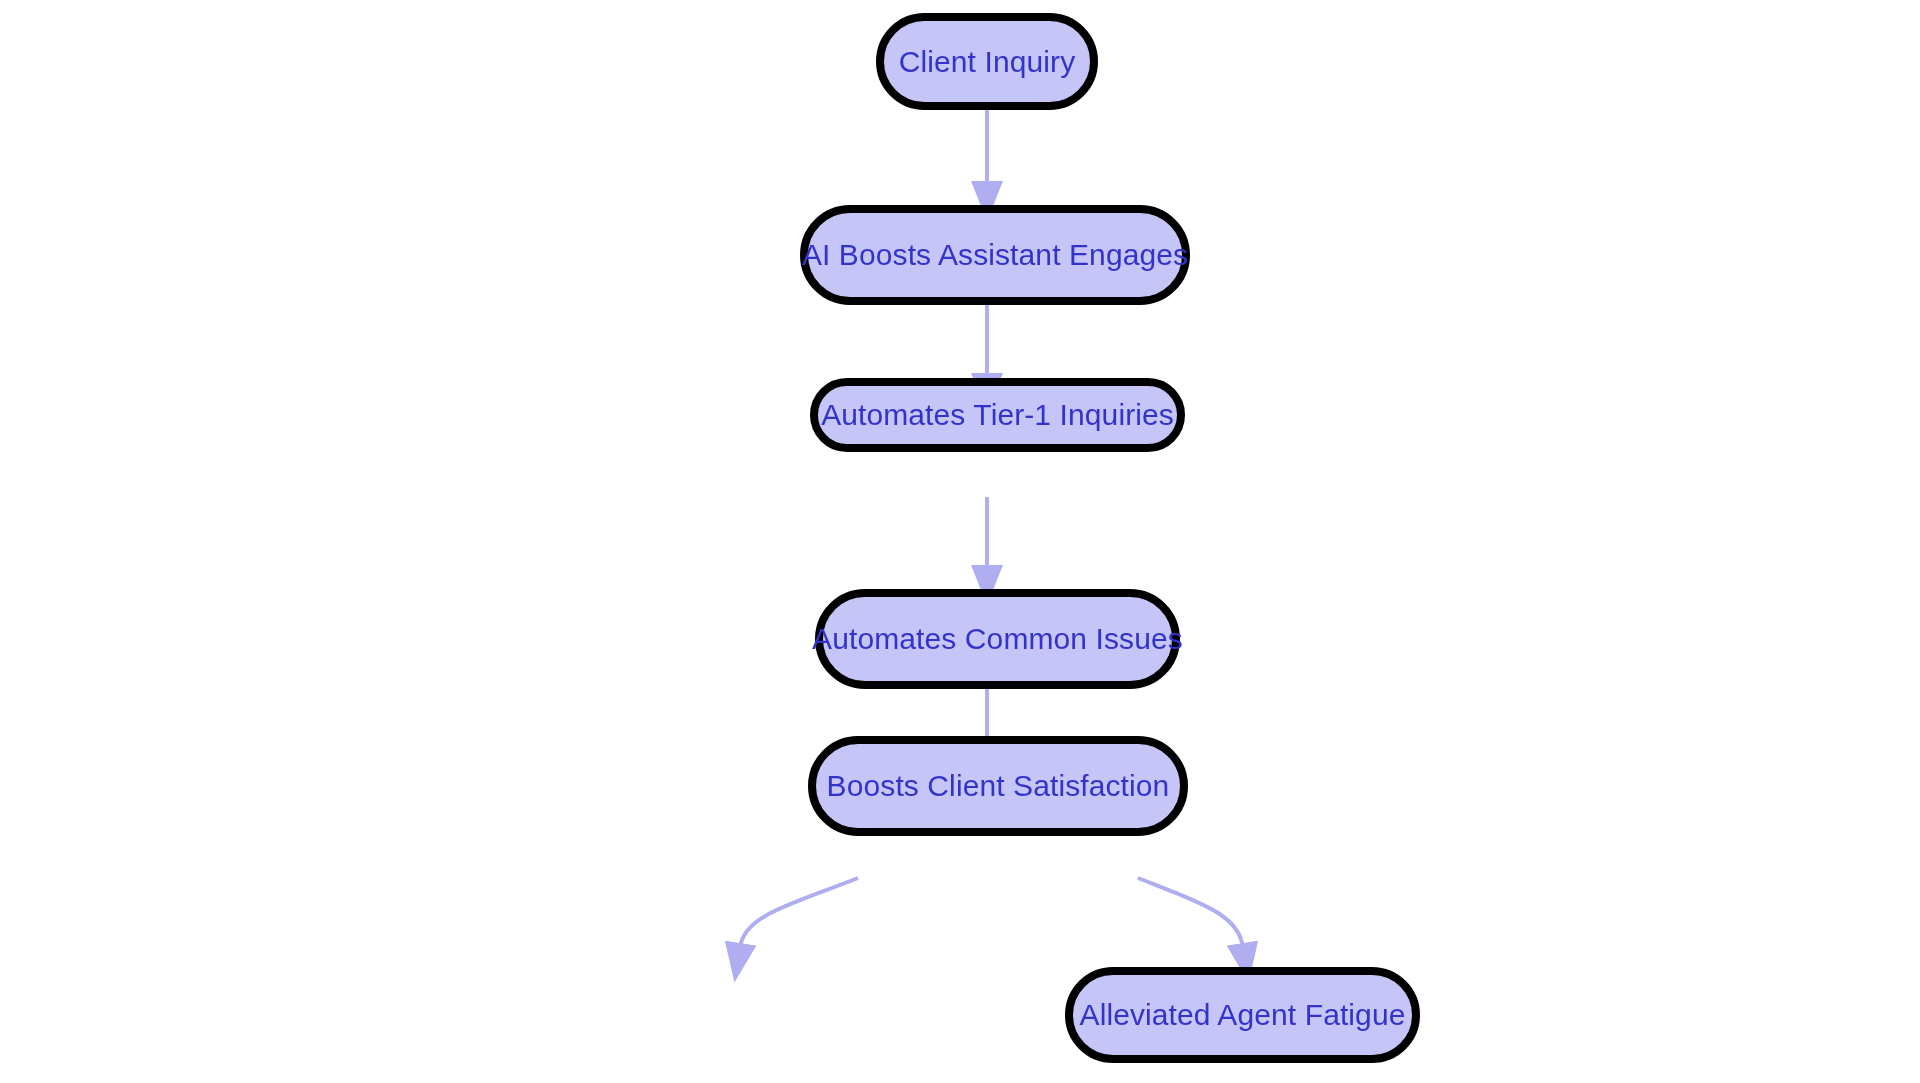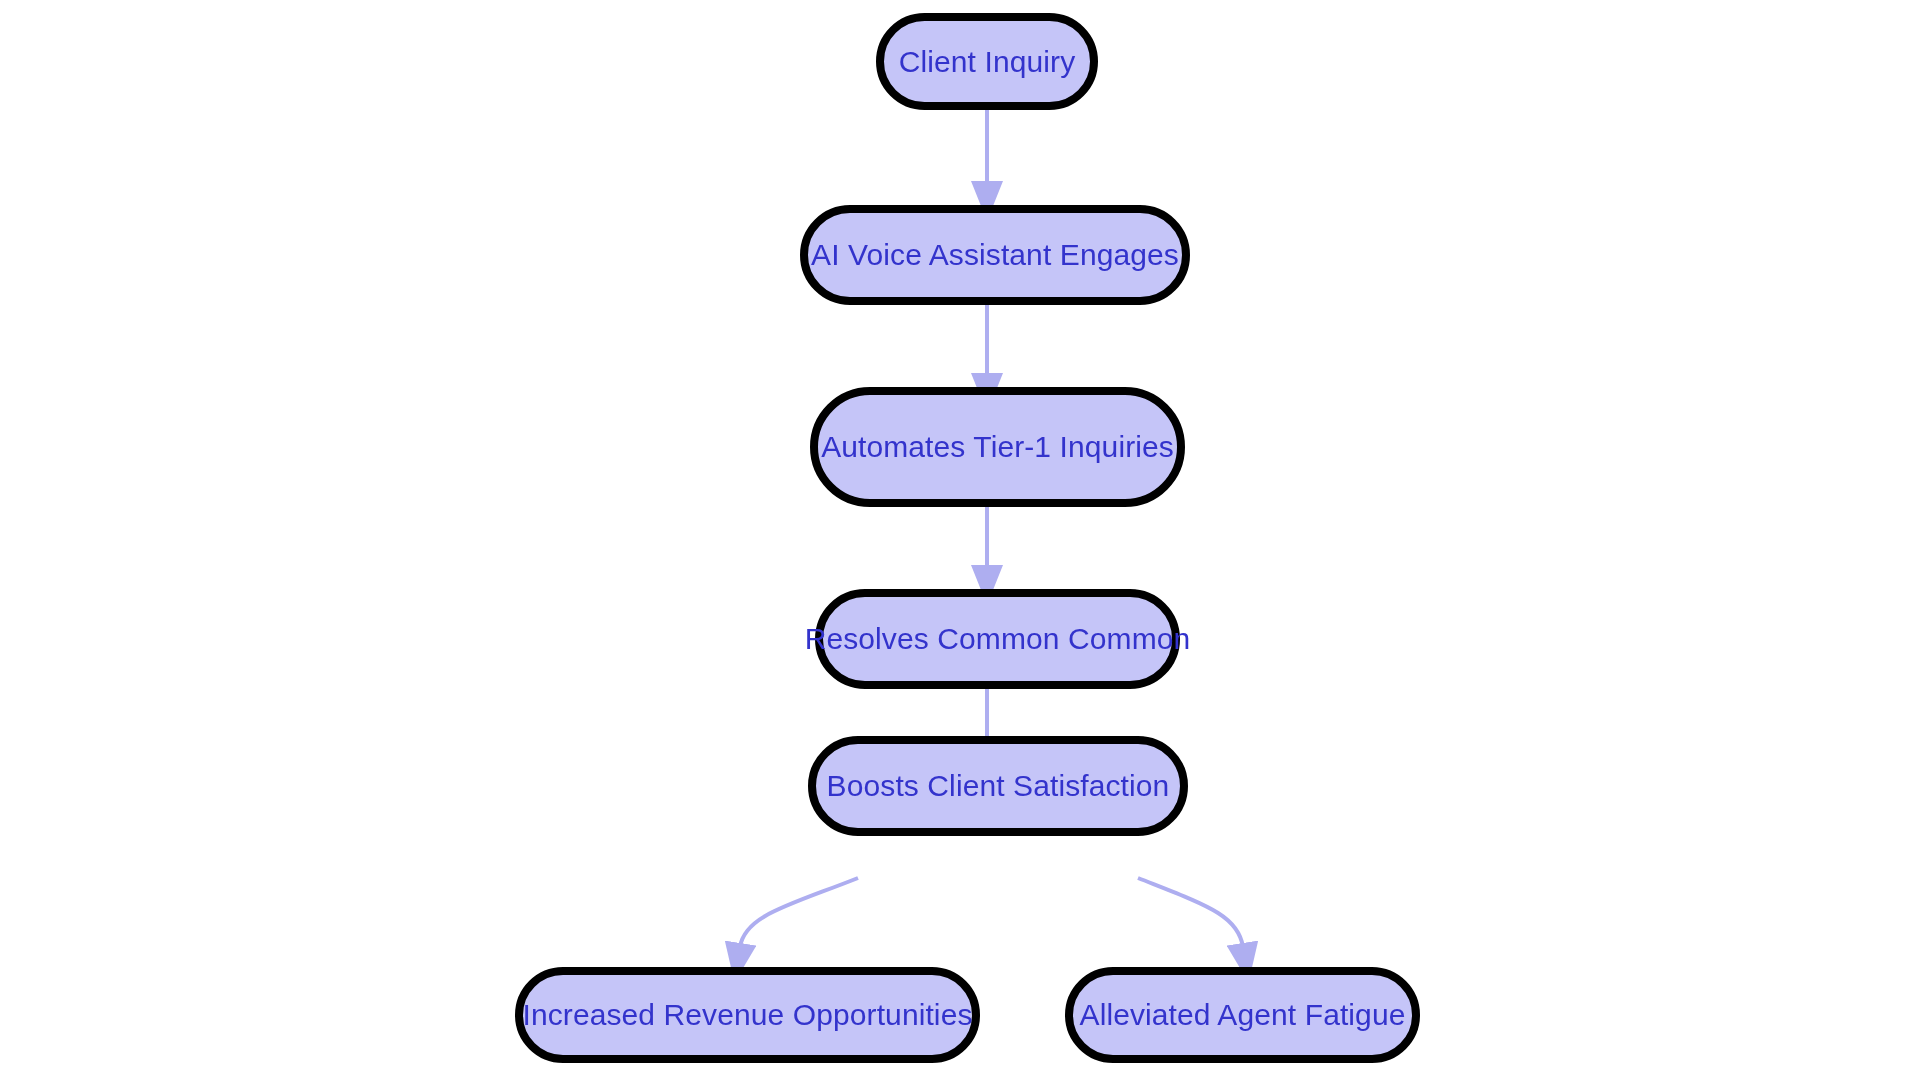--- a/index.html
+++ b/index.html
@@ -72,36 +72,33 @@
     <path d="M 858 878 C 790 905, 745 915, 740 947" fill="none" stroke="#aeaef0" stroke-width="4" marker-end="url(#arrowhead)"></path>
 
     <path d="M 1138 878 C 1206 905, 1238 915, 1243 947" fill="none" stroke="#aeaef0" stroke-width="4" marker-end="url(#arrowhead)"></path>
   </svg>
 
   <div class="node" style="left:876px; top:13px; width:222px; height:97px;">
     <span class="node-label">Client Inquiry</span>
   </div>
 
   <div class="node" style="left:800px; top:205px; width:390px; height:100px;">
-    <span class="node-label">AI Voice Assistant Engages</span>
+    <span class="node-label">AI Boosts Assistant Engages</span>
   </div>
 
-  <div class="node" style="left:810px; top:387px; width:375px; height:120px;">
+  <div class="node" style="left:810px; top:378px; width:375px; height:74px;">
     <span class="node-label">Automates Tier-1 Inquiries</span>
   </div>
 
   <div class="node" style="left:815px; top:589px; width:365px; height:100px;">
-    <span class="node-label">Resolves Common Common</span>
+    <span class="node-label">Automates Common Issues</span>
   </div>
 
   <div class="node" style="left:808px; top:736px; width:380px; height:100px;">
     <span class="node-label">Boosts Client Satisfaction</span>
   </div>
 
-  <div class="node" style="left:515px; top:967px; width:465px; height:96px;">
-    <span class="node-label">Increased Revenue Opportunities</span>
-  </div>
 
   <div class="node" style="left:1065px; top:967px; width:355px; height:96px;align-items:center;">
     <span class="node-label">Alleviated Agent Fatigue</span>
   </div>
 
 </div>
 
 </body></html>

